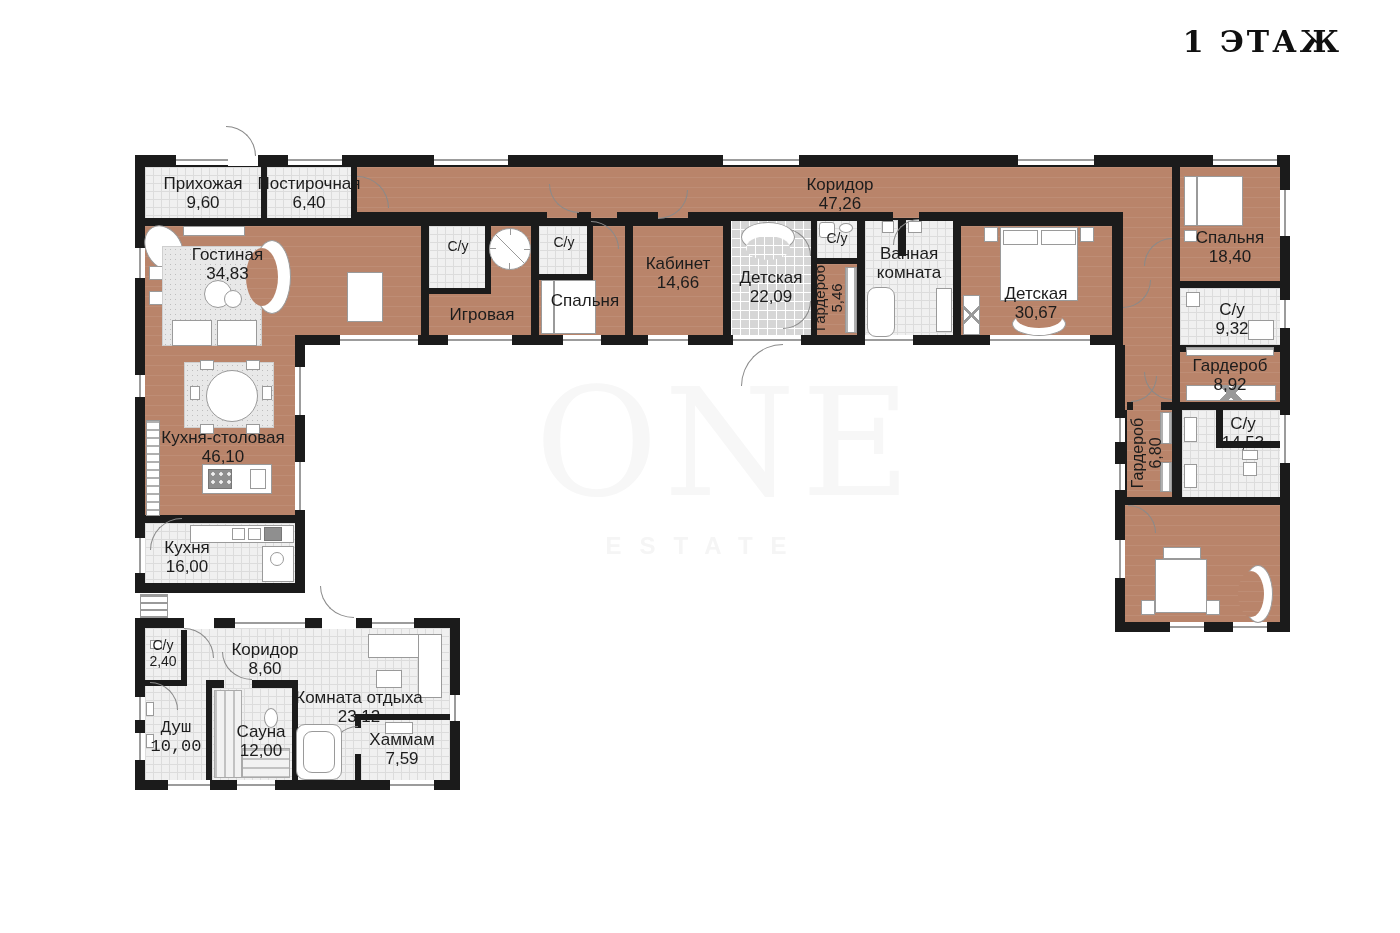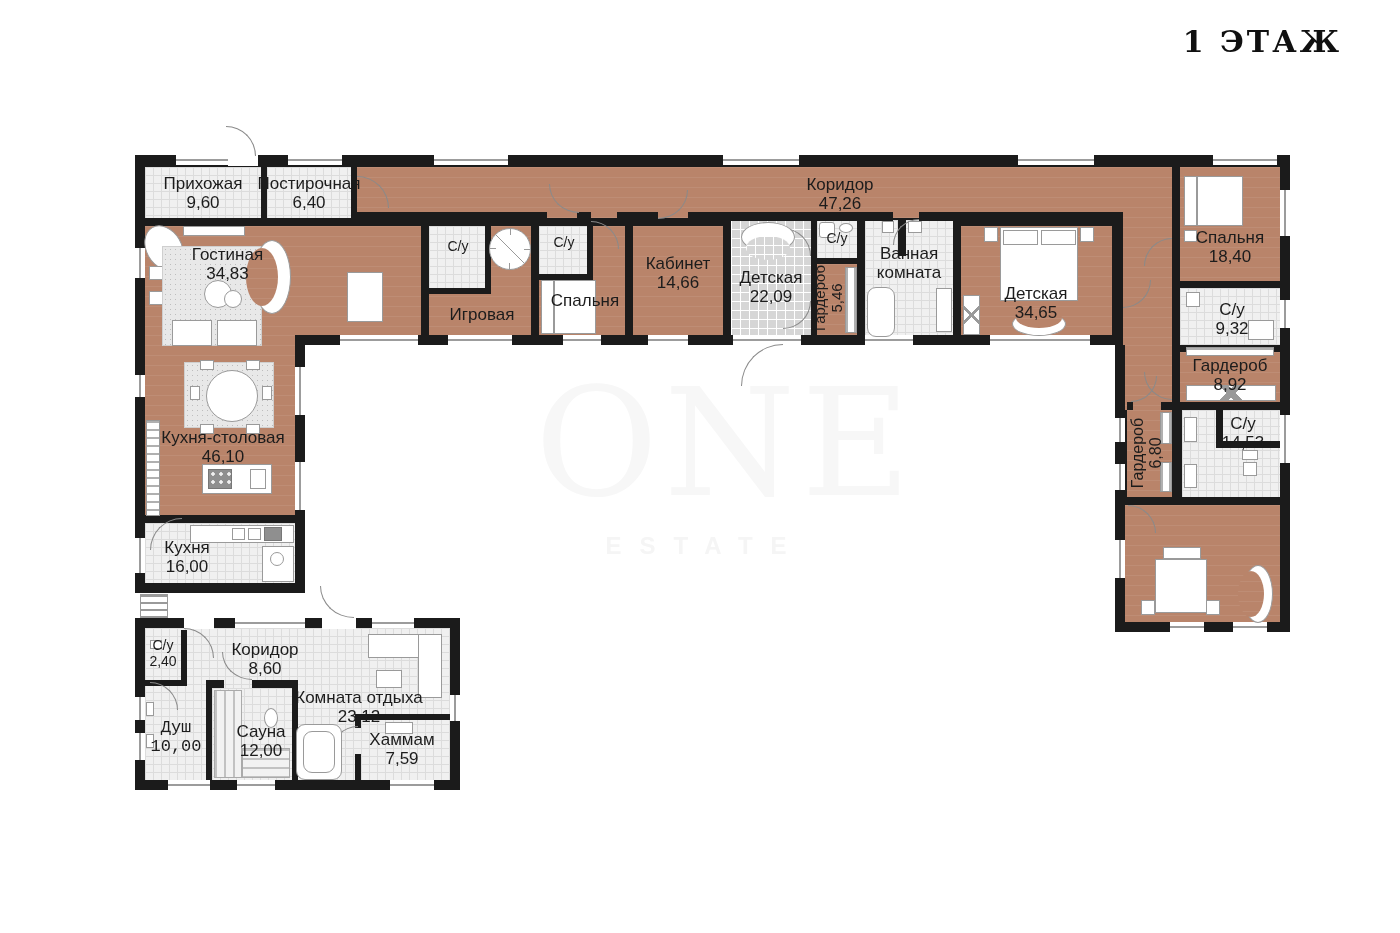--- a/index.html
+++ b/index.html
@@ -335,21 +335,21 @@
   </div>
   <div class="lbl v" style="left:779px;top:276px;width:100px;height:44px;font-size:15px;">
     <span>Гардероб</span>
     <span>5,46</span>
   </div>
   <div class="lbl" style="left:866px;top:240px;width:86px;height:46px;">
     <span>Ванная комната</span>
   </div>
   <div class="lbl" style="left:995px;top:282px;width:82px;height:42px;">
     <span>Детская</span>
-    <span>34,65</span>
+    <span>30,67</span>
   </div>
   <div class="lbl" style="left:1185px;top:226px;width:90px;height:42px;">
     <span>Спальня</span>
     <span>18,40</span>
   </div>
   <div class="lbl" style="left:1203px;top:298px;width:58px;height:42px;">
     <span>С/у</span>
     <span>9,32</span>
   </div>
   <div class="lbl" style="left:1183px;top:355px;width:94px;height:40px;">

